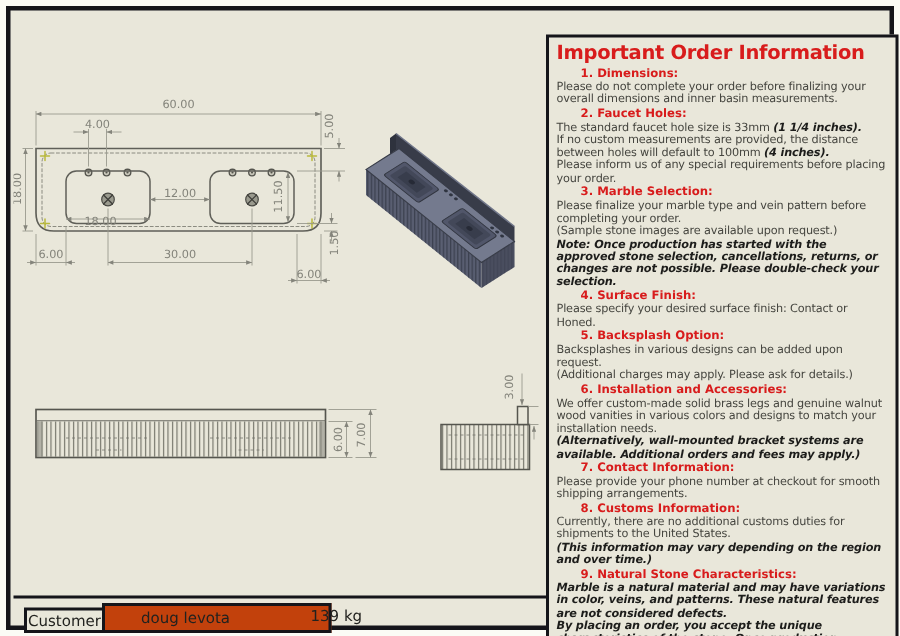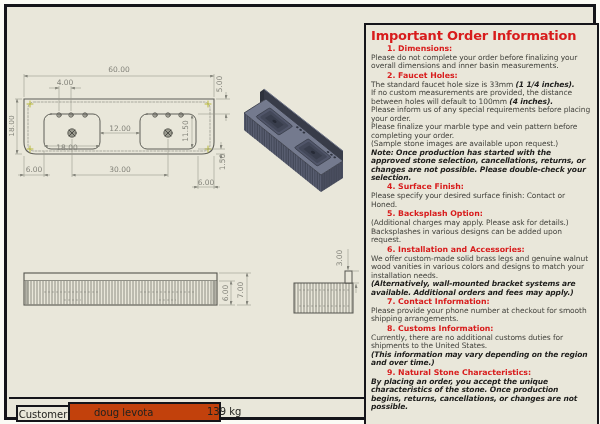--- a/index.html
+++ b/index.html
@@ -219,47 +219,49 @@
           <div class="sec-head">1. Dimensions:</div>
           <div class="para"><span class="n">Please do not complete your order before finalizing your overall dimensions and inner basin measurements.</span></div>
         </div>
         <div class="section">
           <div class="sec-head">2. Faucet Holes:</div>
           <div class="para"><span class="n">The standard faucet hole size is 33mm </span><span class="bi">(1 1/4 inches).</span></div>
           <div class="para"><span class="n">If no custom measurements are provided, the distance between holes will default to 100mm </span><span class="bi">(4 inches).</span></div>
           <div class="para"><span class="n">Please inform us of any special requirements before placing your order.</span></div>
         </div>
         <div class="section">
+          <div class="sec-head">3. Marble Selection:</div>
           <div class="para"><span class="n">Please finalize your marble type and vein pattern before completing your order.</span></div>
           <div class="para"><span class="n">(Sample stone images are available upon request.)</span></div>
           <div class="para"><span class="bi">Note: Once production has started with the approved stone selection, cancellations, returns, or changes are not possible. Please double-check your selection.</span></div>
         </div>
         <div class="section">
           <div class="sec-head">4. Surface Finish:</div>
           <div class="para"><span class="n">Please specify your desired surface finish: Contact or Honed.</span></div>
         </div>
         <div class="section">
           <div class="sec-head">5. Backsplash Option:</div>
+          <div class="para"><span class="n">Backsplashes in various designs can be added upon request.</span></div>
           <div class="para"><span class="n">(Additional charges may apply. Please ask for details.)</span></div>
-          <div class="para"><span class="n">Backsplashes in various designs can be added upon request.</span></div>
         </div>
         <div class="section">
           <div class="sec-head">6. Installation and Accessories:</div>
           <div class="para"><span class="n">We offer custom-made solid brass legs and genuine walnut wood vanities in various colors and designs to match your installation needs.</span></div>
           <div class="para"><span class="bi">(Alternatively, wall-mounted bracket systems are available. Additional orders and fees may apply.)</span></div>
         </div>
         <div class="section">
           <div class="sec-head">7. Contact Information:</div>
           <div class="para"><span class="n">Please provide your phone number at checkout for smooth shipping arrangements.</span></div>
         </div>
         <div class="section">
           <div class="sec-head">8. Customs Information:</div>
           <div class="para"><span class="n">Currently, there are no additional customs duties for shipments to the United States.</span></div>
           <div class="para"><span class="bi">(This information may vary depending on the region and over time.)</span></div>
         </div>
         <div class="section">
           <div class="sec-head">9. Natural Stone Characteristics:</div>
+          <div class="para"><span class="bi">Marble is a natural material and may have variations in color, veins, and patterns. These natural features are not considered defects.</span></div>
           <div class="para"><span class="bi">By placing an order, you accept the unique characteristics of the stone. Once production begins, returns, cancellations, or changes are not possible.</span></div>
         </div>
       </div>
   </div>
 
 </div>
 
 </body></html>

